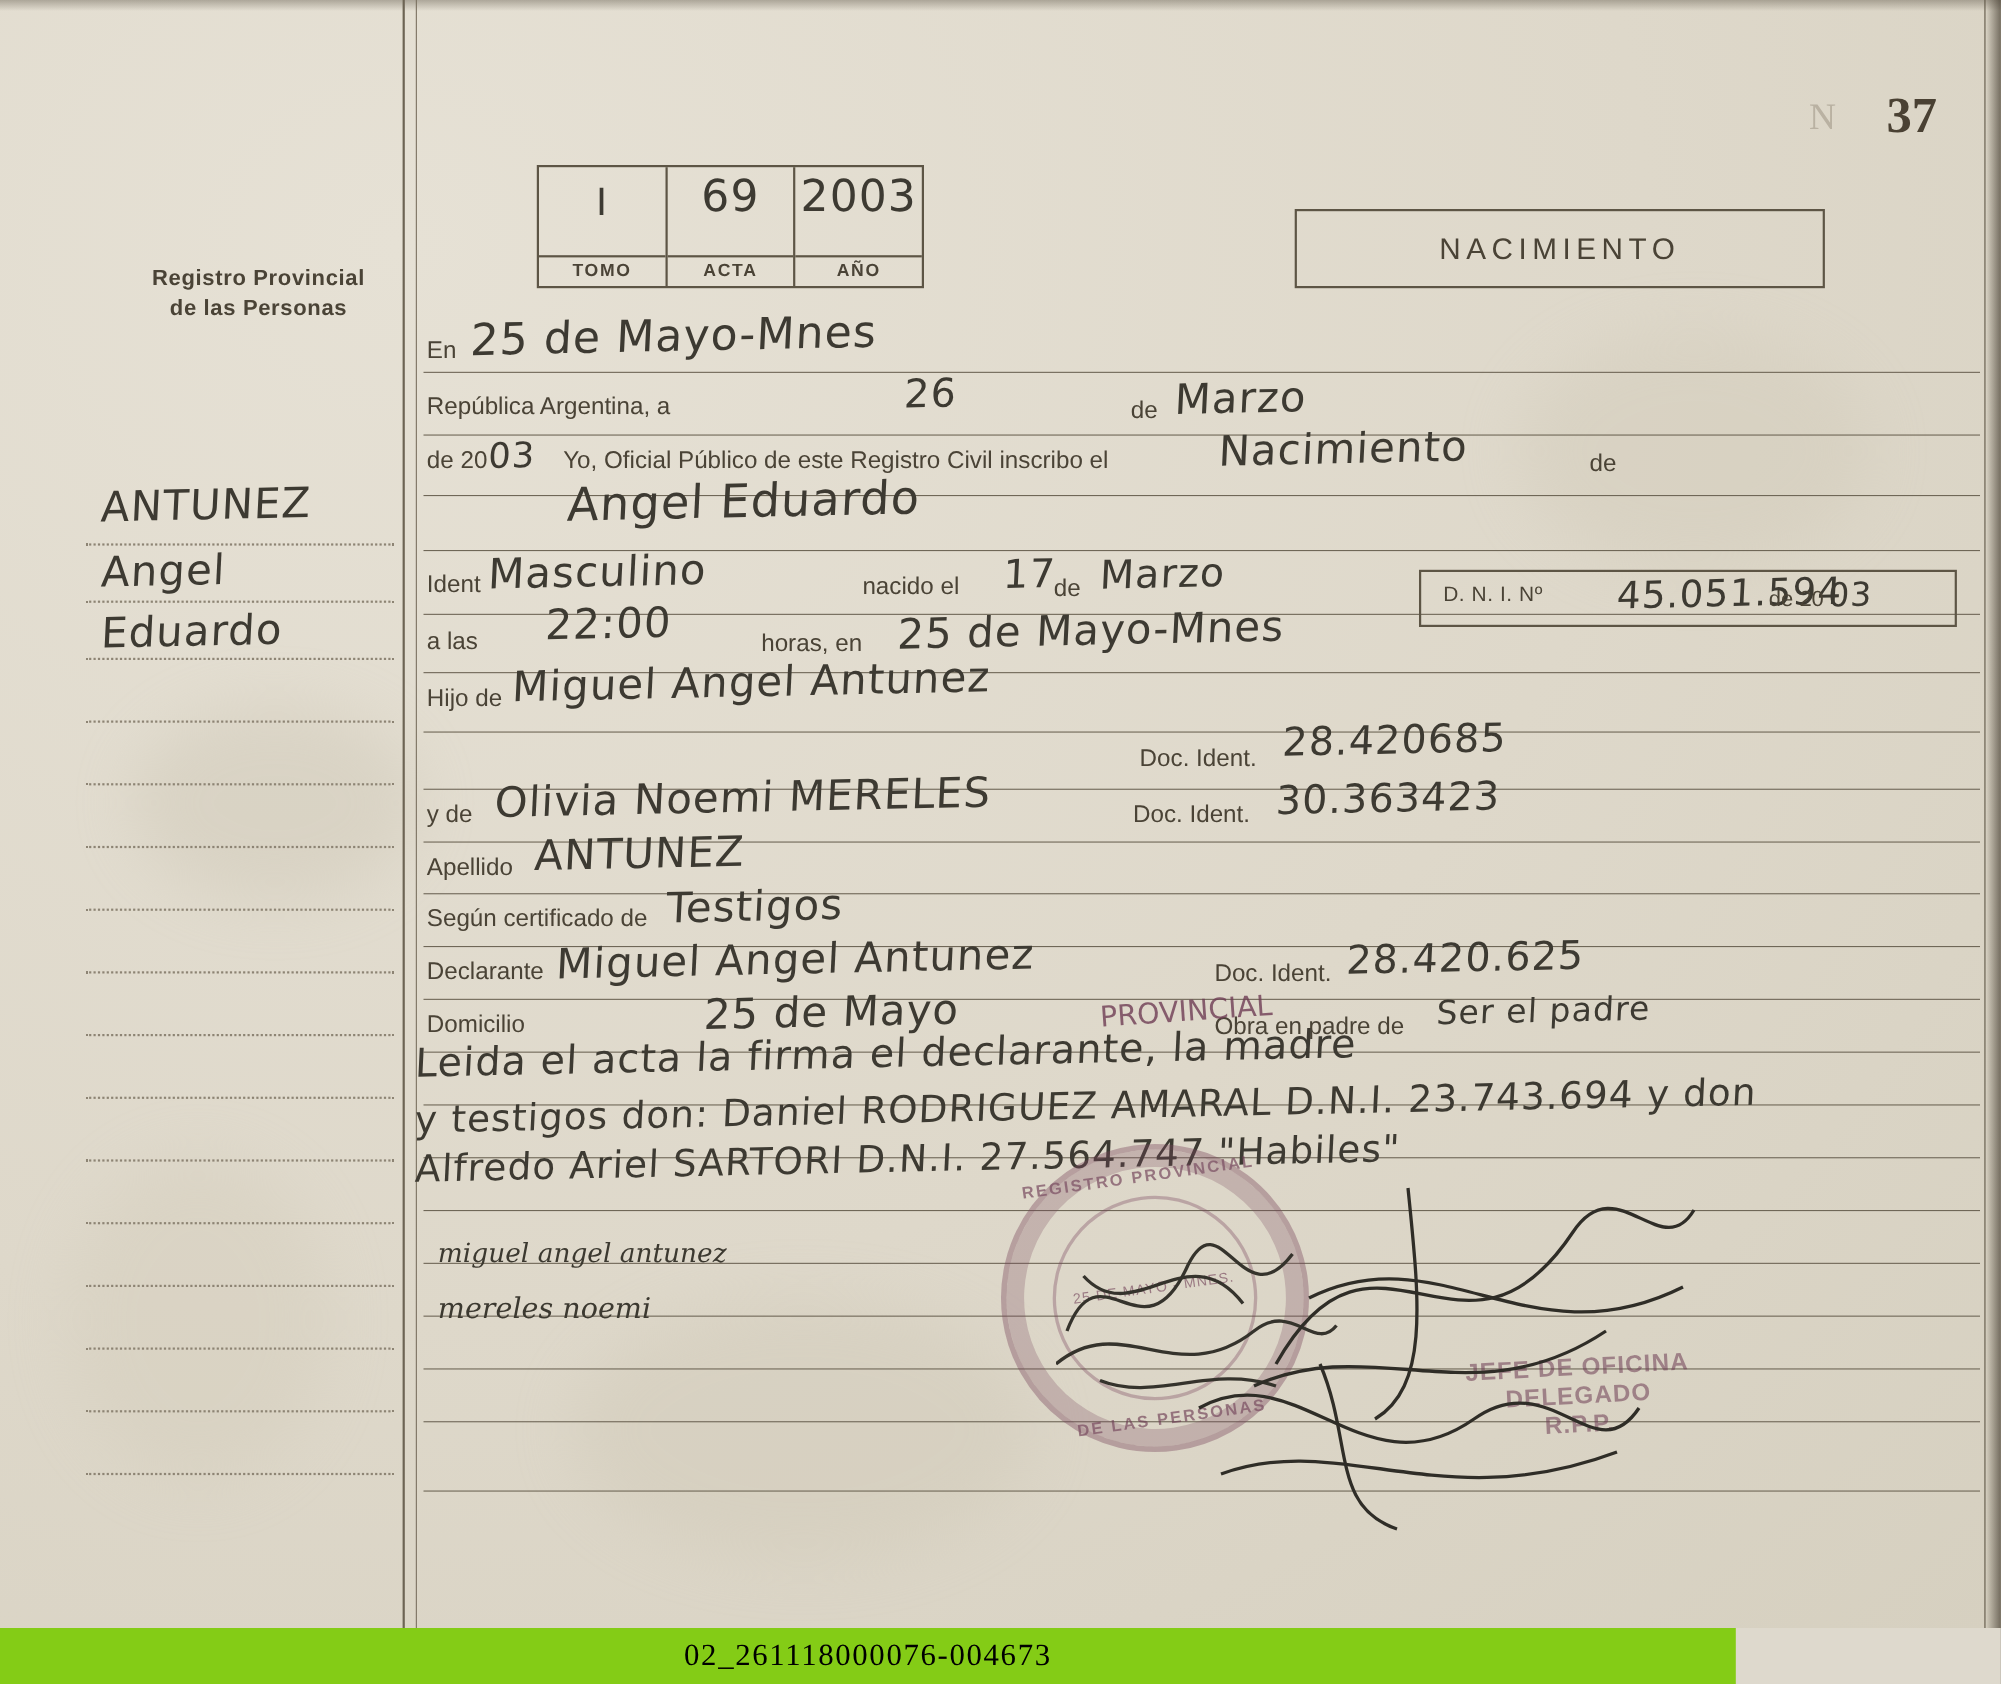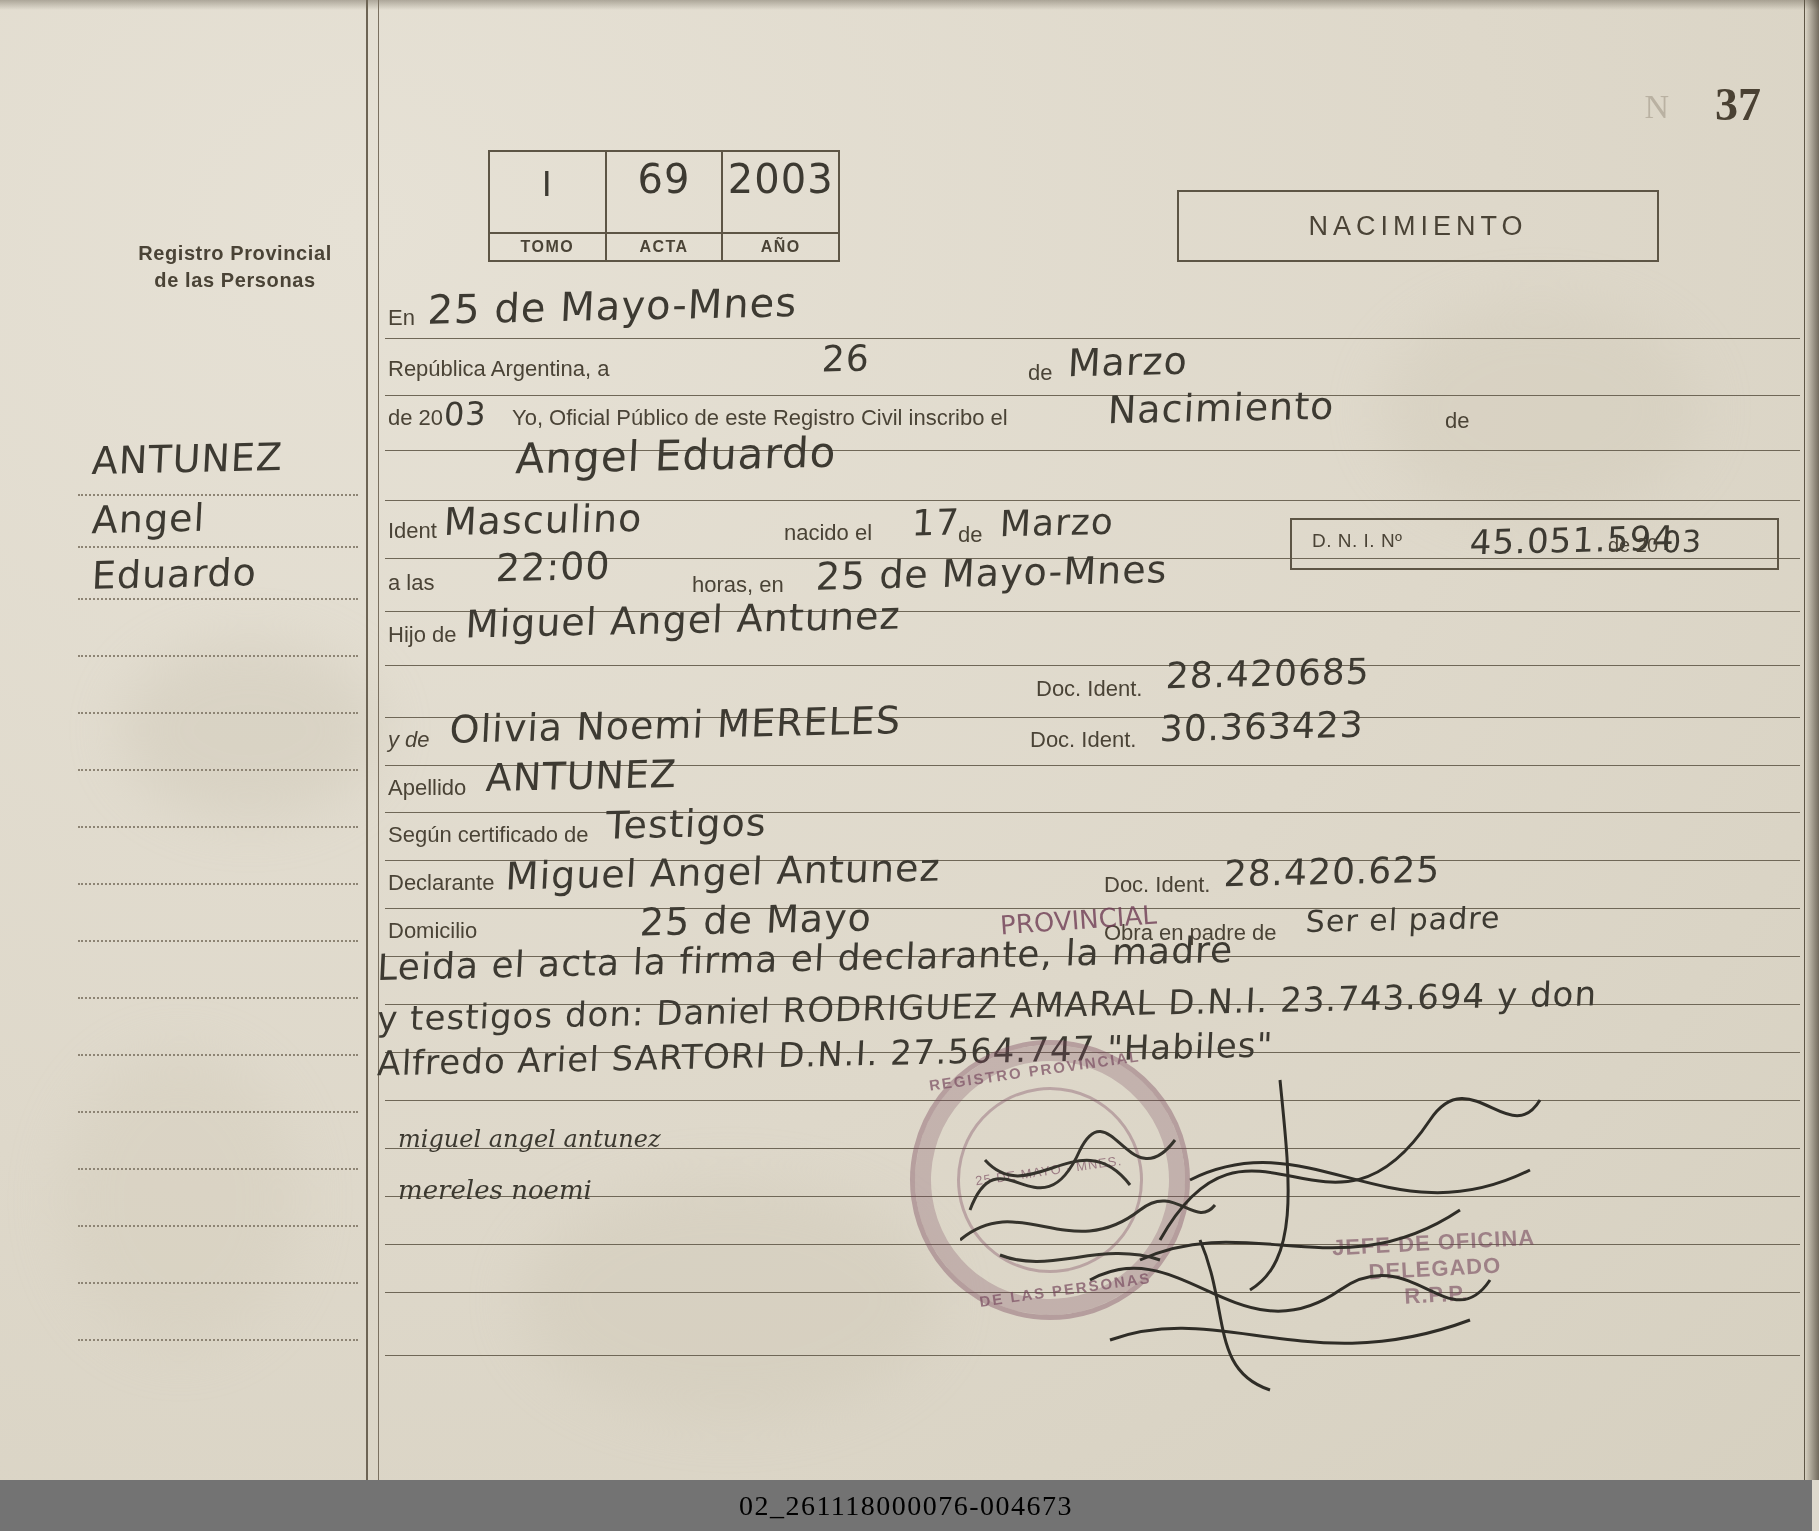--- a/index.html
+++ b/index.html
@@ -258,22 +258,22 @@
     letter-spacing: 1px;
   }
 
   
   .scribble { position: absolute; }
 
   
   #caption {
     position: absolute;
     left: 0; bottom: 0;
-    width: 1812px; height: 51px;
-    background: #737373;
+    width: 1578px; height: 51px;
+    background: #84cc16;
     color: #000000;
     font-size: 28px;
     letter-spacing: 1.5px;
     display: flex;
     align-items: center;
     justify-content: center;
     font-family: "Liberation Serif", serif;
   }
 </style>
 </head>
@@ -399,21 +399,21 @@
   <div class="hand" style="left:496px; top:545px; font-size:38px;"><span class="sk2">22:00</span></div>
   <div class="printed" style="left:692px; top:572px; font-size:22px;">horas, en</div>
   <div class="hand" style="left:816px; top:551px; font-size:38px;"><span class="sk2">25 de Mayo-Mnes</span></div>
 
   <div class="printed" style="left:388px; top:622px; font-size:22px;">Hijo de</div>
   <div class="hand" style="left:466px; top:598px; font-size:38px;"><span class="sk2">Miguel Angel Antunez</span></div>
 
   <div class="printed" style="left:1036px; top:676px; font-size:22px;">Doc. Ident.</div>
   <div class="hand" style="left:1166px; top:653px; font-size:36px;"><span class="sk2">28.420685</span></div>
 
-  <div class="printed" style="left:388px; top:727px; font-size:22px;font-style:italic;">y de</div>
+  <div class="printed" style="left:388px; top:727px; font-size:22px;">y de</div>
   <div class="hand" style="left:450px; top:703px; font-size:38px;"><span class="sk2">Olivia Noemi MERELES</span></div>
   <div class="printed" style="left:1030px; top:727px; font-size:22px;">Doc. Ident.</div>
   <div class="hand" style="left:1160px; top:706px; font-size:36px;"><span class="sk2">30.363423</span></div>
 
   <div class="printed" style="left:388px; top:775px; font-size:22px;">Apellido</div>
   <div class="hand" style="left:486px; top:754px; font-size:38px;"><span class="sk2">ANTUNEZ</span></div>
 
   <div class="printed" style="left:388px; top:822px; font-size:22px;">Según certificado de</div>
   <div class="hand" style="left:606px; top:802px; font-size:38px;"><span class="sk2">Testigos</span></div>
 

